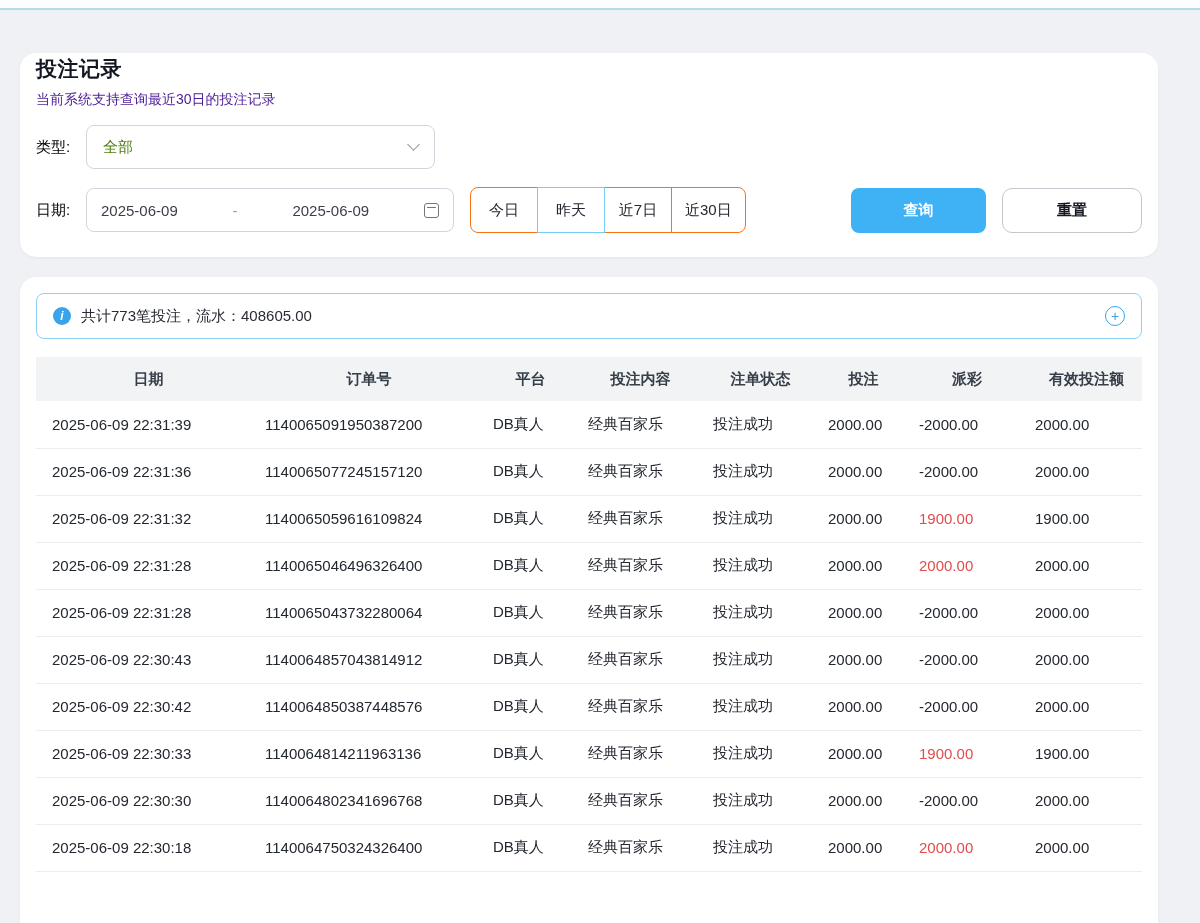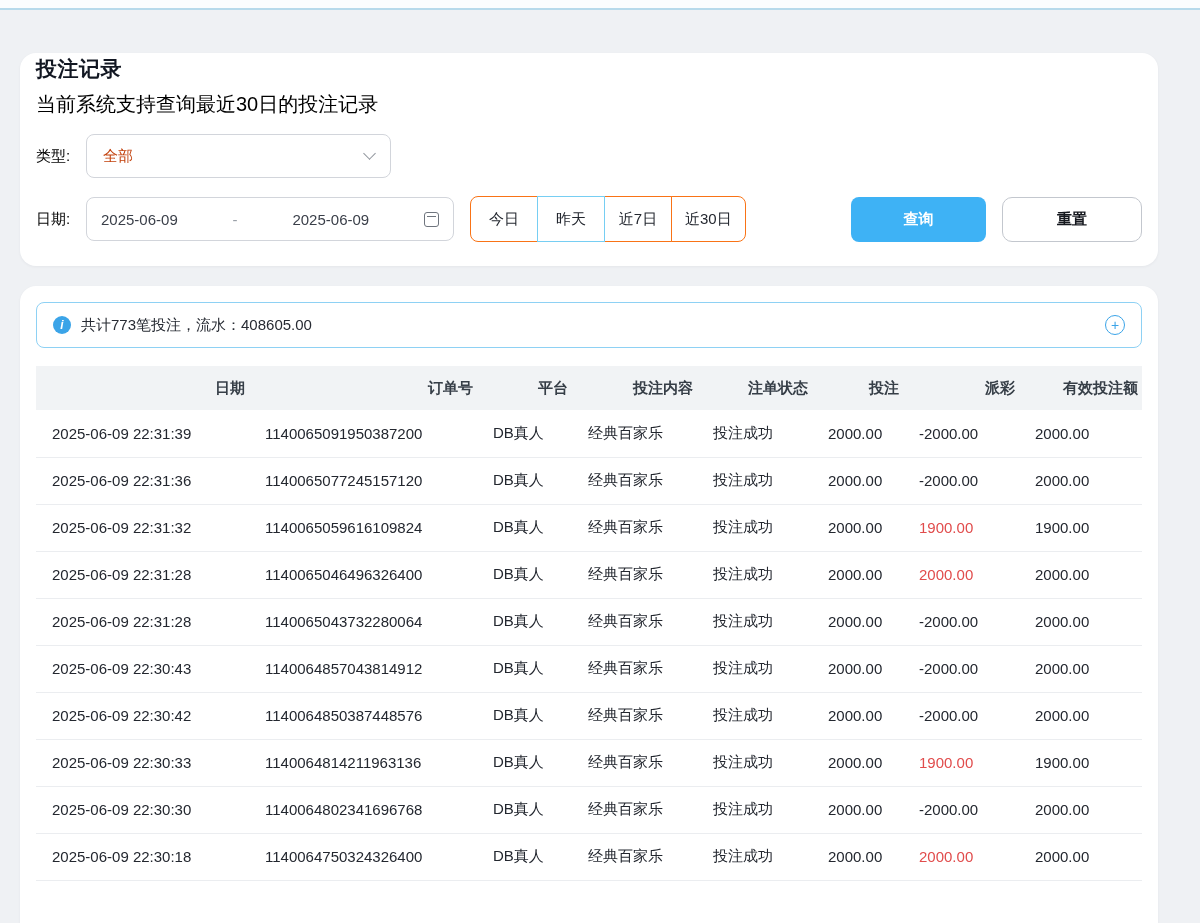--- a/index.html
+++ b/index.html
@@ -13,32 +13,32 @@
   .topbar { height:10px; background:#fbfdfe; border-bottom:2px solid #b7daeb; }
 
   .card {
     background:#fff; border-radius:16px;
     margin-left:20px; width:1138px;
     box-shadow:0 1px 3px rgba(30,40,60,0.05);
   }
   .filter-card { margin-top:43px; padding:2px 16px 24px 16px; }
 
   .page-title { margin:0; font-size:21px; font-weight:bold; color:#121722; letter-spacing:0.5px; }
-  .subtitle { margin:8px 0 0 0; font-size:20px; color:#000000; }
+  .subtitle { margin:8px 0 0 0; font-size:14px; color:#4c1d95; }
 
   .frow { display:flex; align-items:center; }
   .type-row { margin-top:16px; }
   .date-row { margin-top:18px; }
   .flabel { width:50px; flex:none; font-size:15px; color:#000000; }
 
   .select {
-    width:305px; height:44px; background:#fff;
+    width:349px; height:44px; background:#fff;
     border:1px solid #d2d5db; border-radius:8px;
     display:flex; align-items:center; justify-content:space-between;
-    padding:0 16px; font-size:15px; color:#c2410c; cursor:pointer;
+    padding:0 16px; font-size:15px; color:#4d7c0f; cursor:pointer;
   }
   .chevron {
     width:9px; height:9px; margin-top:-5px;
     border-right:1.6px solid #8f949c; border-bottom:1.6px solid #8f949c;
     transform:rotate(45deg);
   }
 
   .date-range {
     width:368px; height:44px; background:#fff;
     border:1px solid #d2d5db; border-radius:8px;
@@ -92,21 +92,21 @@
   }
   .plus-icon {
     margin-left:auto; width:20px; height:20px; flex:none;
     border:1.5px solid #3ba4e8; border-radius:50%; color:#3ba4e8;
     font-size:14px; line-height:1;
     display:flex; align-items:center; justify-content:center; cursor:pointer;
   }
 
   table { width:100%; margin-top:18px; border-collapse:collapse; table-layout:fixed; font-size:15px; }
   thead th {
-    background:#f1f3f5; height:44px; text-align:right;
+    background:#f1f3f5; height:44px; text-align:center;
     padding:0 4px 0 16px; font-weight:600; color:#363e47; font-size:15px;
   }
   tbody td {
     height:47px; padding:0 4px 0 16px;
     border-bottom:1px solid #ebedf0; color:#23272f;
     white-space:nowrap; overflow:hidden;
   }
   td.win { color:#e14c4c; }
 </style>
 </head>

